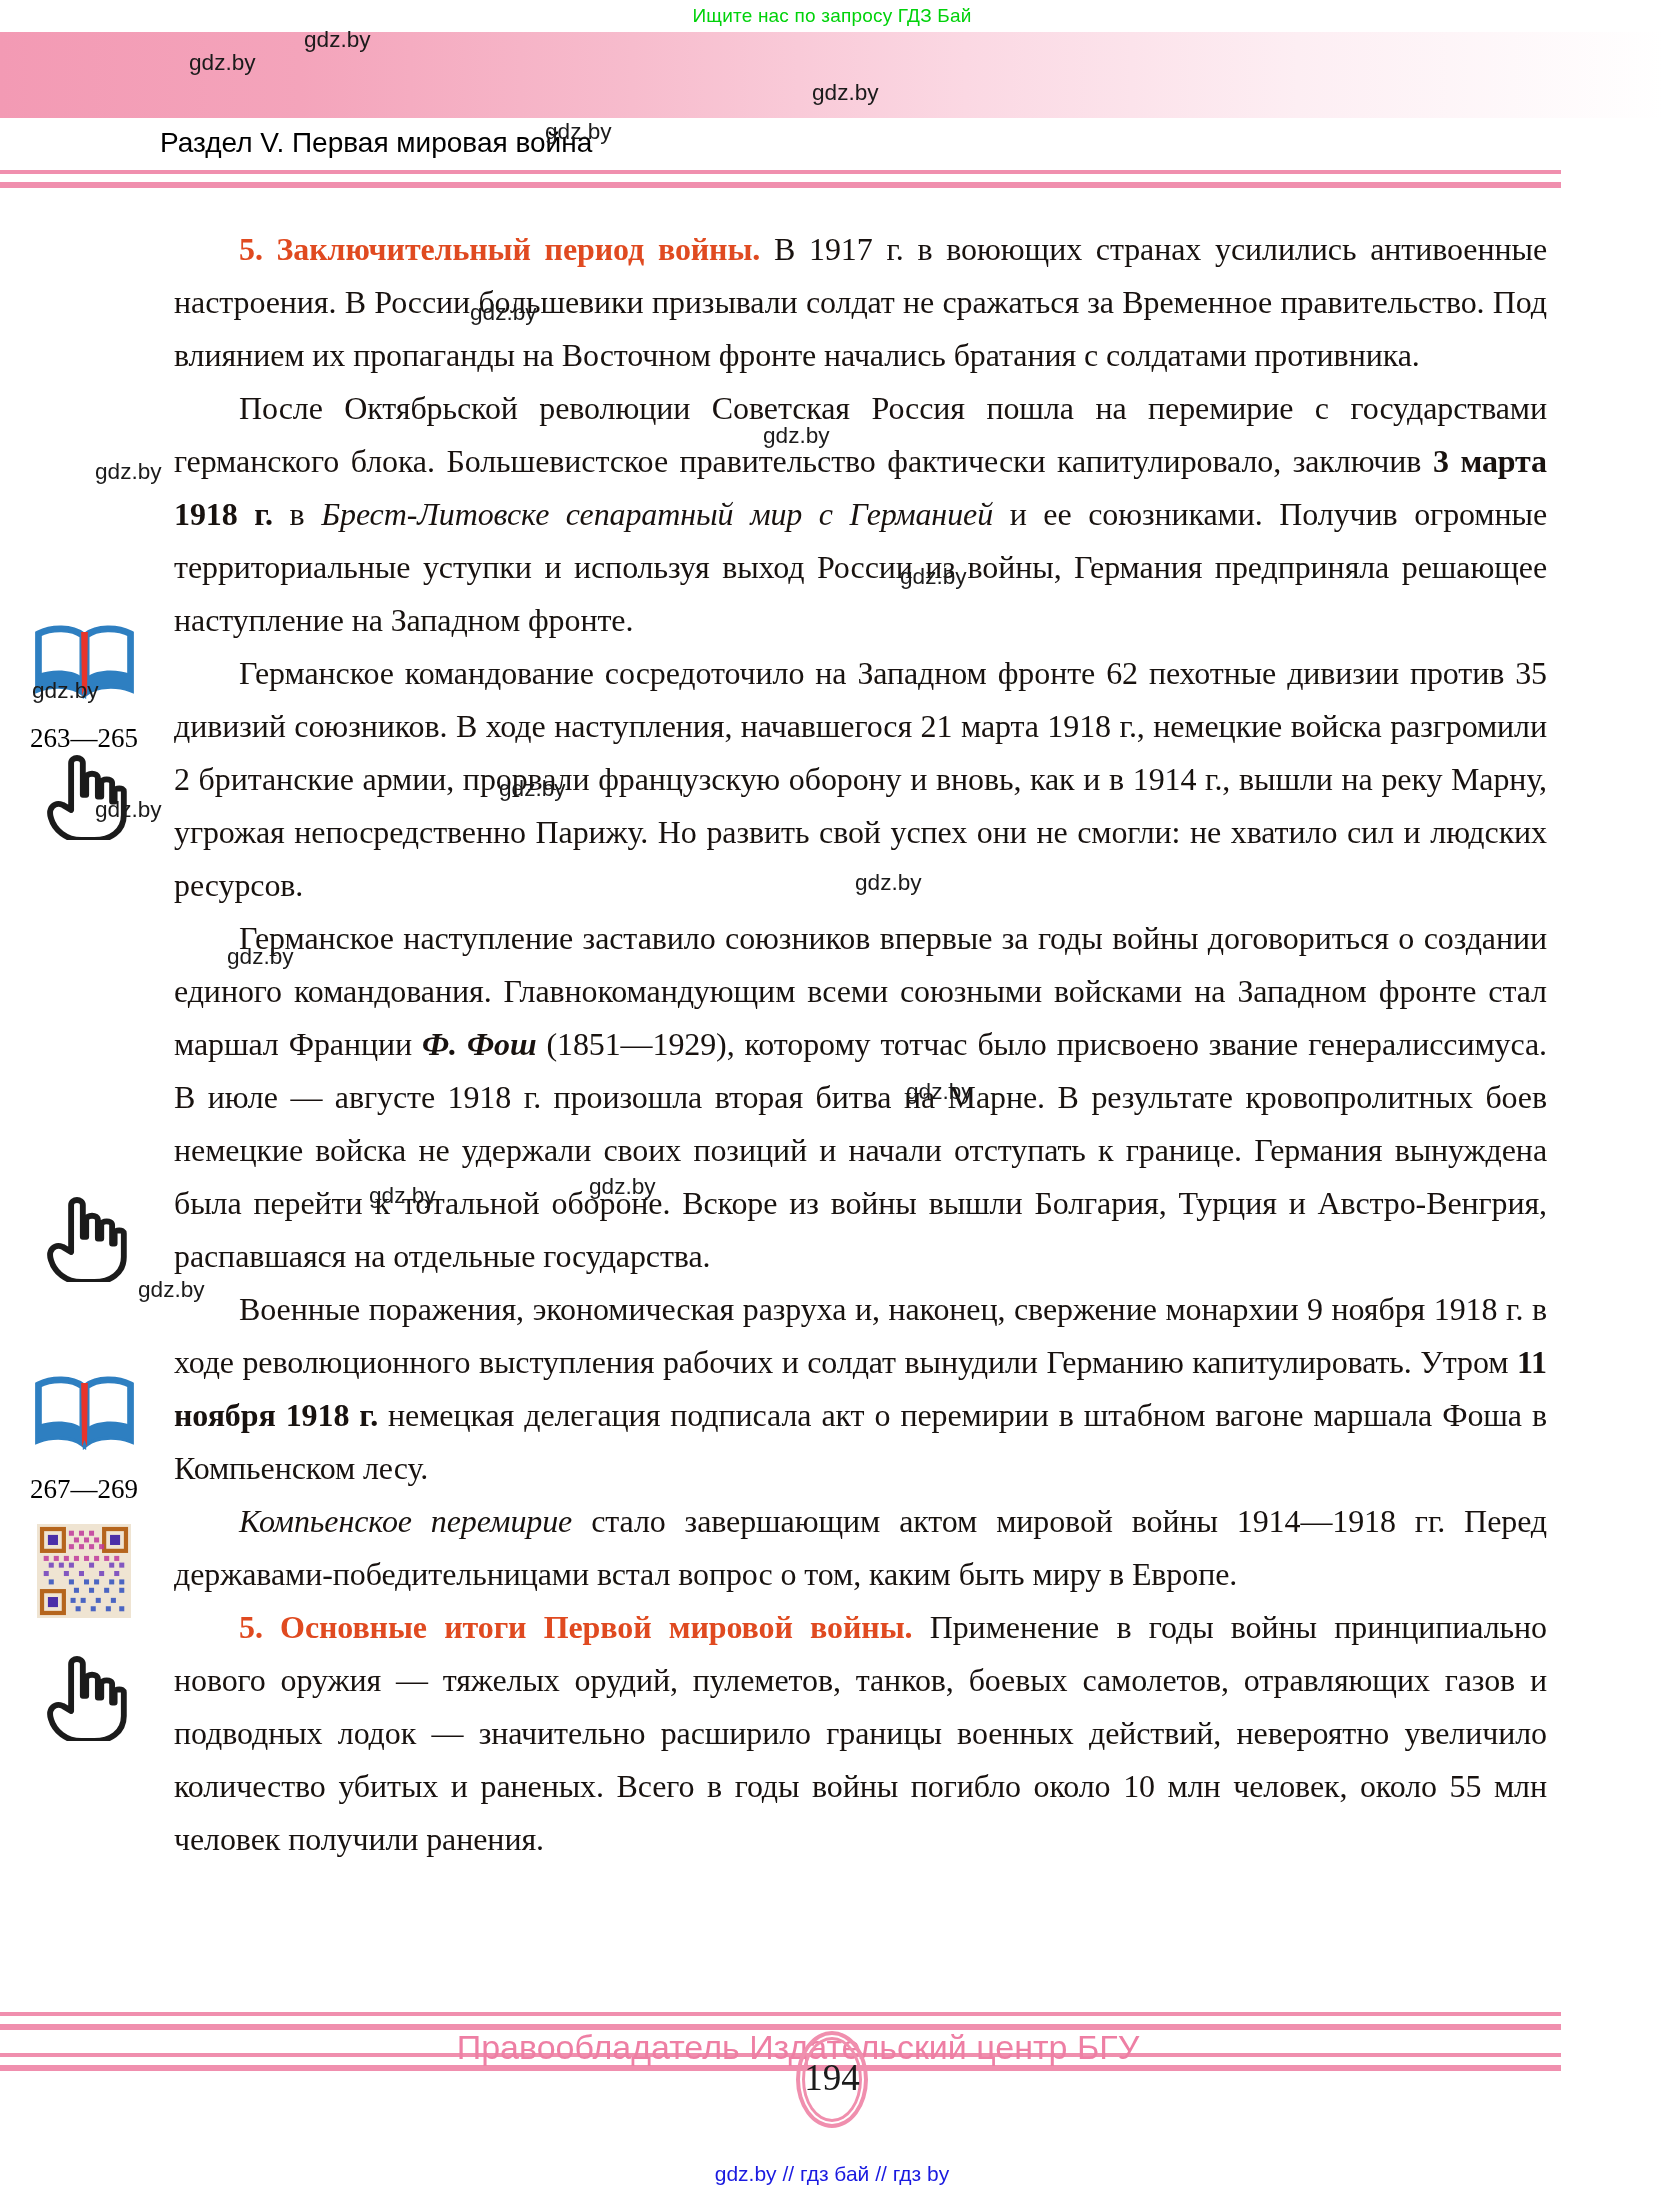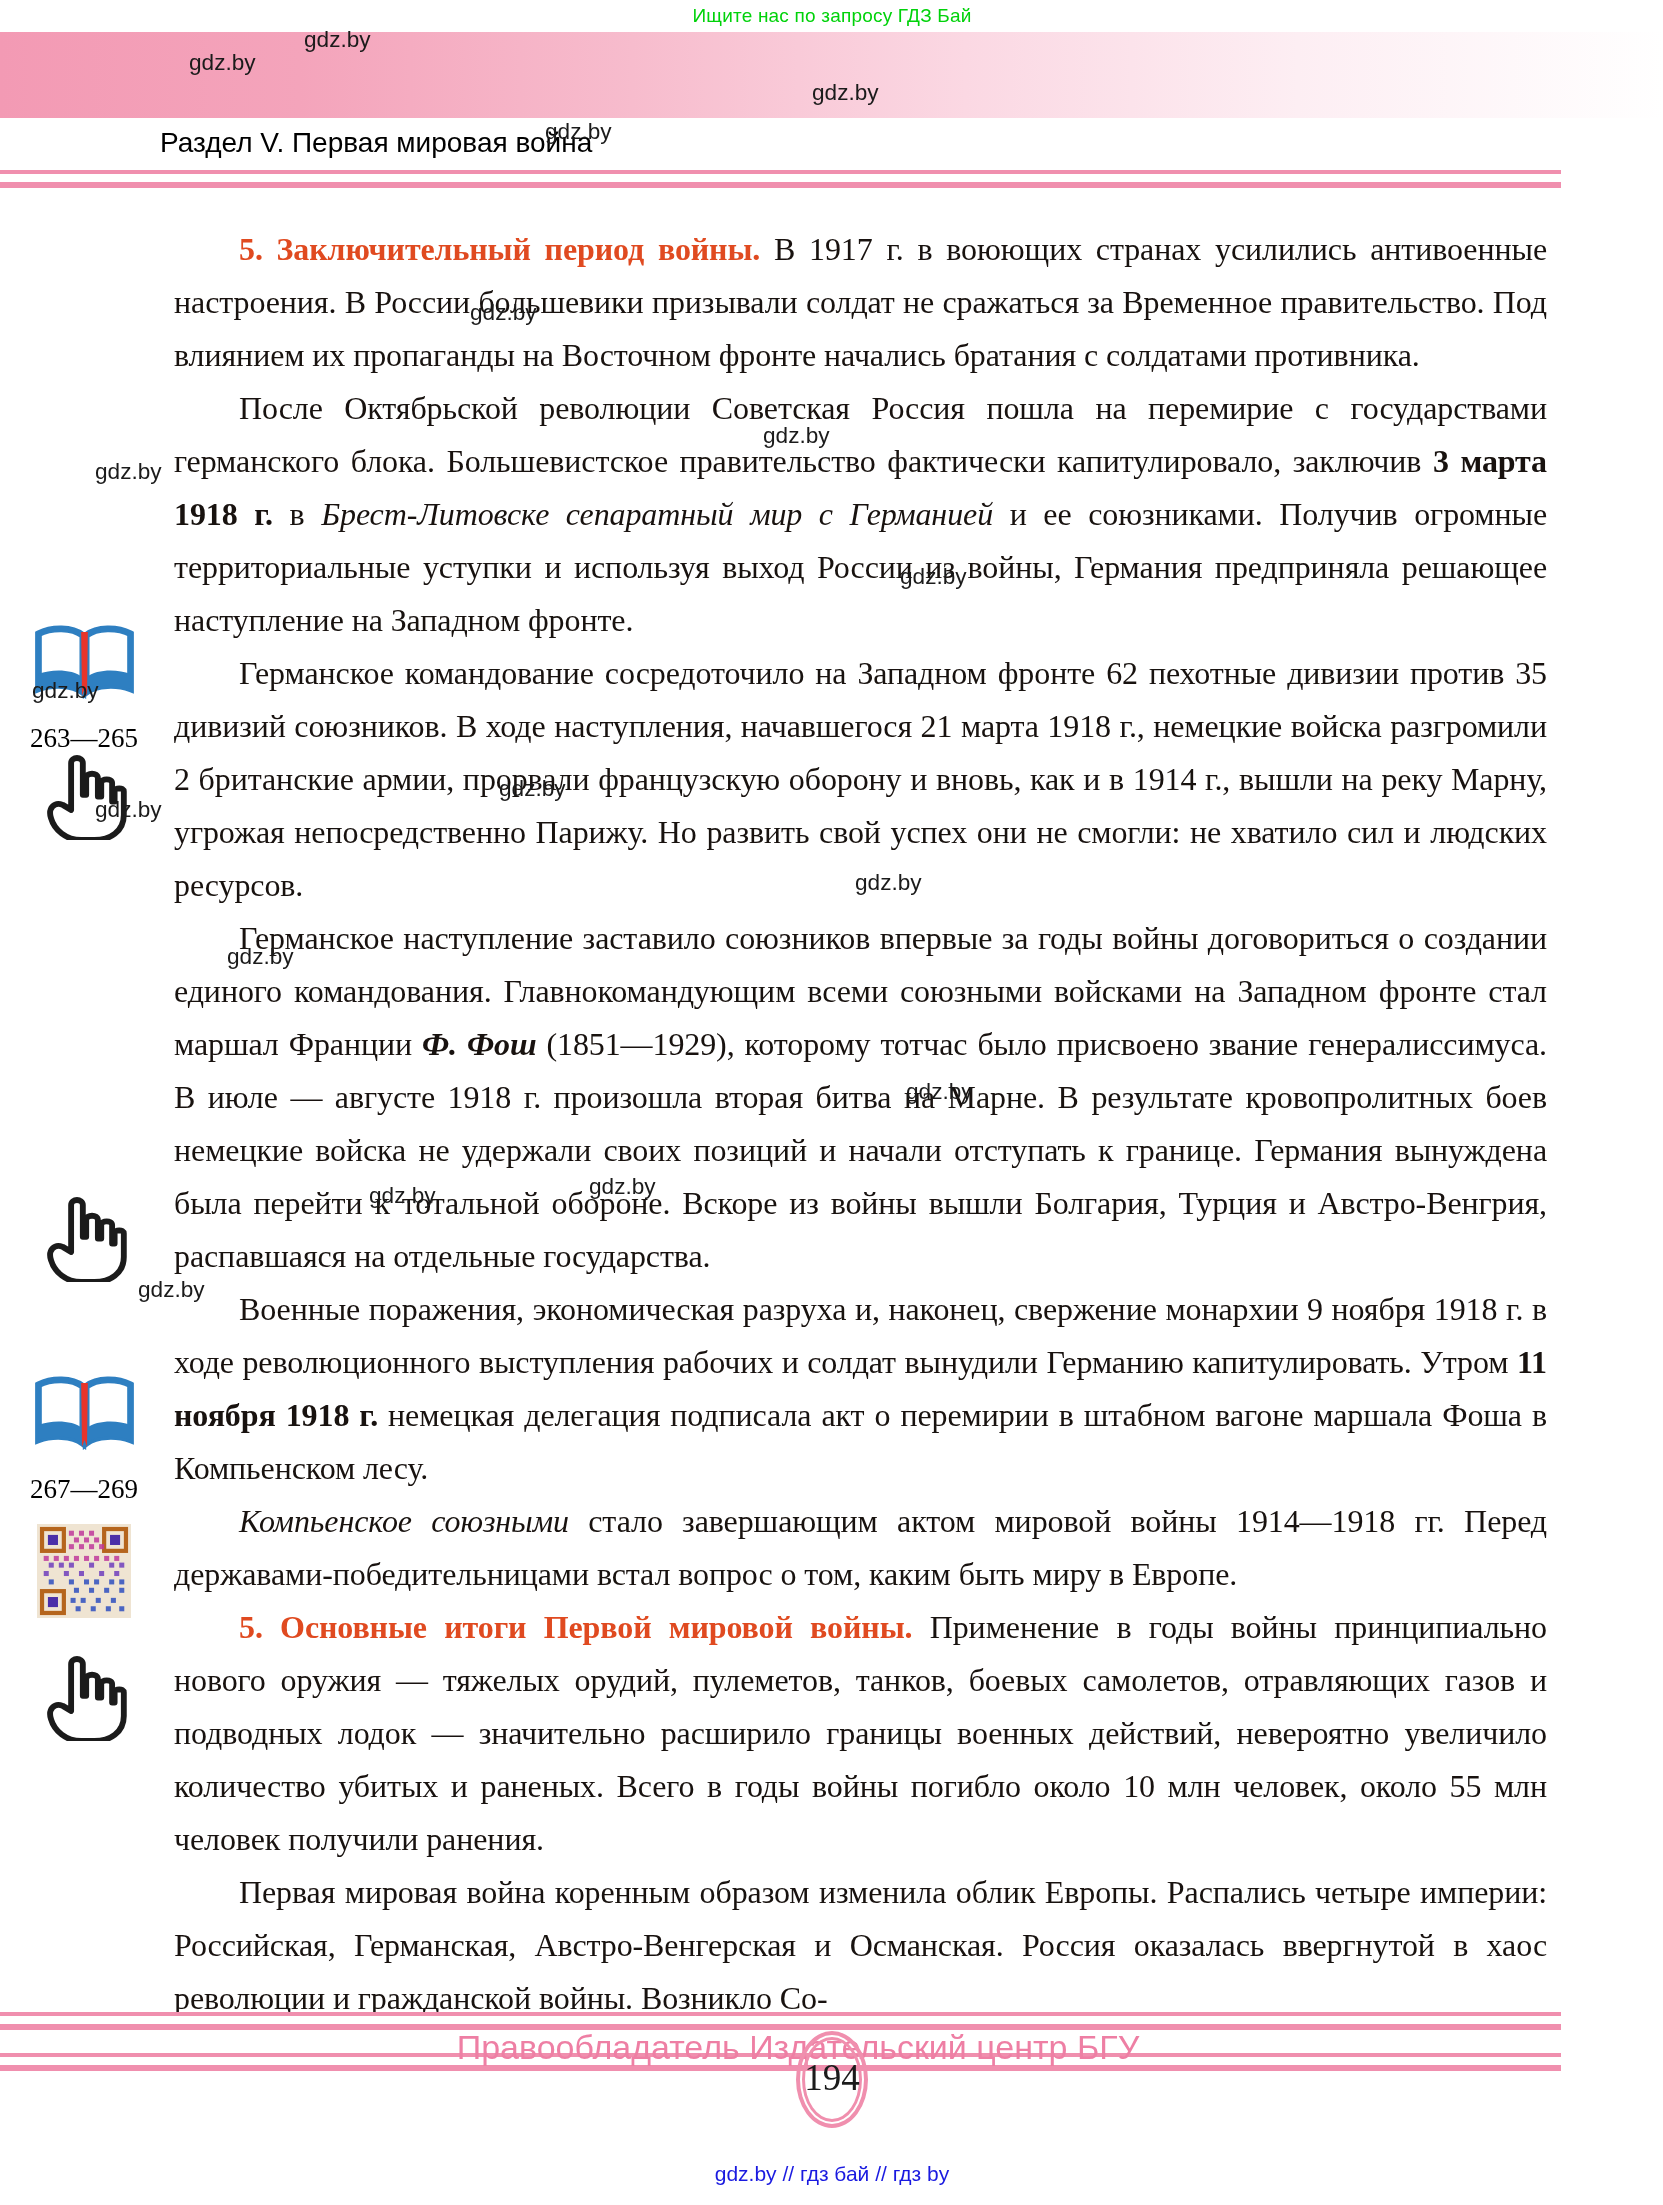--- a/index.html
+++ b/index.html
@@ -335,30 +335,27 @@
 
   <p class="body-par">
     <span>Германское наступление заставило союзников впервые за годы войны договориться о создании единого командования. Главнокомандующим всеми союзными войсками на Западном фронте стал маршал Франции </span><b class="bi">Ф. Фош</b><span> (1851—1929), которому тотчас было присвоено звание генералиссимуса. В июле — августе 1918 г. произошла вторая битва на Марне. В результате кровопролитных боев немецкие войска не удержали своих позиций и начали отступать к границе. Германия вынуждена была перейти к тотальной обороне. Вскоре из войны вышли Болгария, Турция и Австро-Венгрия, распавшаяся на отдельные государства.</span>
   </p>
 
   <p class="body-par">
     <span>Военные поражения, экономическая разруха и, наконец, свержение монархии 9 ноября 1918 г. в ходе революционного выступления рабочих и солдат вынудили Германию капитулировать. Утром </span><b class="bd">11 ноября 1918 г.</b><span> немецкая делегация подписала акт о перемирии в штабном вагоне маршала Фоша в Компьенском лесу.</span>
   </p>
 
   <p class="body-par">
-    <i class="em">Компьенское союзными</i><span> стало завершающим актом мировой войны 1914—1918 гг. Перед державами-победительницами встал вопрос о том, каким быть миру в Европе.</span>
+    <i class="em">Компьенское перемирие</i><span> стало завершающим актом мировой войны 1914—1918 гг. Перед державами-победительницами встал вопрос о том, каким быть миру в Европе.</span>
   </p>
 
   <p class="body-par">
     <b class="run-head-num">5. Основные итоги Первой мировой войны.</b><span> Применение в годы войны принципиально нового оружия — тяжелых орудий, пулеметов, танков, боевых самолетов, отравляющих газов и подводных лодок — значительно расширило границы военных действий, невероятно увеличило количество убитых и раненых. Всего в годы войны погибло около 10 млн человек, около 55 млн человек получили ранения.</span>
   </p>
 
-  <p class="body-par">
-    <span>Первая мировая война коренным образом изменила облик Европы. Распались четыре империи: Российская, Германская, Австро-Венгерская и Османская. Россия оказалась ввергнутой в хаос революции и гражданской войны. Возникло Со-</span>
-  </p>
 
 </div>
 
 <div class="rule-group-bottom">
   <div class="rule thin"></div>
   <div class="rule gap"></div>
   <div class="rule thick"></div>
   <div class="rule gap" style="height:23.5px;"></div>
   <div class="rule thin"></div>
   <div class="rule gap"></div>

